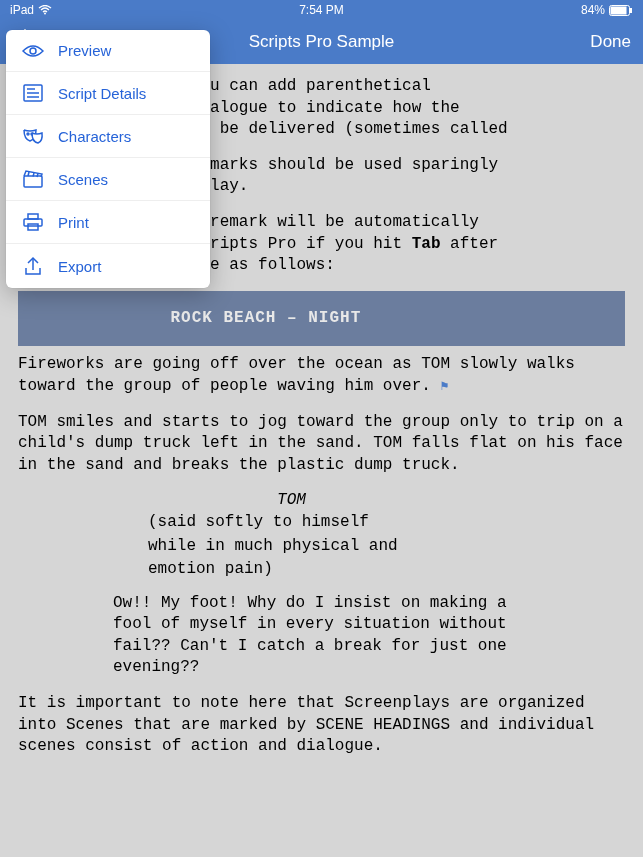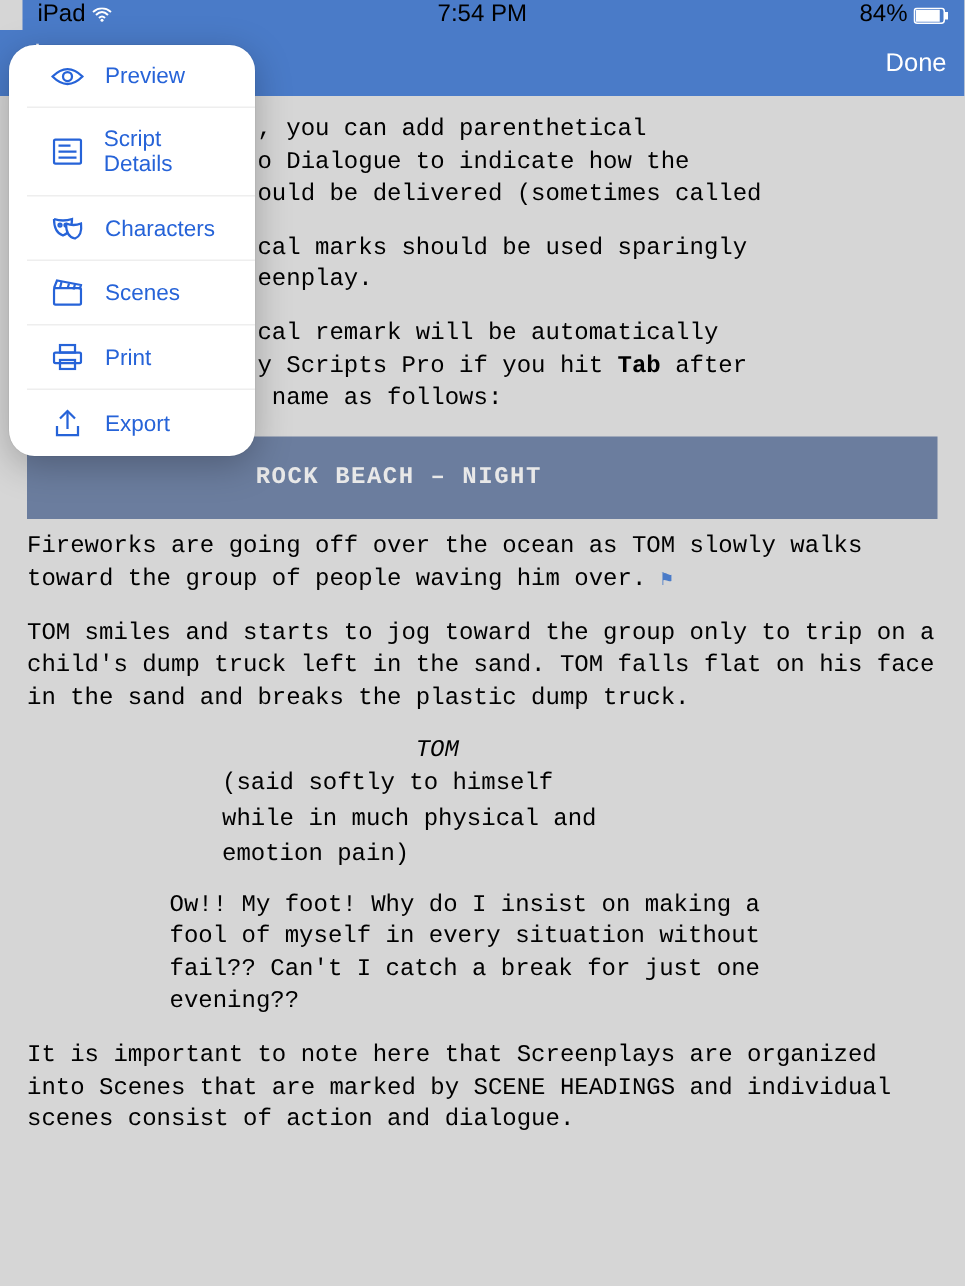--- a/index.html
+++ b/index.html
@@ -2,27 +2,26 @@
 <html><head>
 <meta charset="utf-8">
 <style>
   * { margin: 0; padding: 0; box-sizing: border-box; }
   html, body { width: 643px; height: 857px; overflow: hidden; font-family: -apple-system, Helvetica, Arial, sans-serif; }
   body { background: #d6d6d6; position: relative; }
 
   .status-bar {
     height: 20px;
     background: #4a7bc8;
-    color: #000000;
+    color: #ffffff;
     display: flex;
     justify-content: space-between;
     align-items: center;
     padding: 0 10px;
-    font-size: 16px;
-    margin-left: 15px;
+    font-size: 12px;
   }
   .status-left { display: flex; align-items: center; gap: 4px; }
   .status-center { position: absolute; left: 50%; transform: translateX(-50%); }
   .status-right { display: flex; align-items: center; gap: 4px; }
   .wifi-icon svg, .battery-icon svg { display: block; }
 
   .nav-bar {
     height: 44px;
     background: #4a7bc8;
     color: white;
@@ -67,27 +66,26 @@
   }
   .character { text-align: center; margin: 14px 0 0 0; padding-right: 60px; font-style: italic; }
   .paren { margin: 0 0 2px 130px; max-width: 320px; }
   .dialogue { margin: 0 0 14px 95px; max-width: 400px; }
   .flag { color: #4a7bc8; font-size: 13px; }
 
   .dropdown {
     position: absolute;
     top: 30px;
     left: 6px;
-    width: 164px;
+    width: 204px;
     background: #fff;
-    border-radius: 17px;
+    border-radius: 6px;
     box-shadow: 0 6px 24px rgba(0,0,0,0.25), 0 0 0 0.5px rgba(0,0,0,0.05);
     overflow: hidden;
     z-index: 100;
-    padding-left: 12px;
   }
   .dropdown::before {
     content: "";
     position: absolute;
     top: -8px;
     left: 14px;
     border-left: 8px solid transparent;
     border-right: 8px solid transparent;
     border-bottom: 8px solid #fff;
   }
@@ -133,20 +131,21 @@
 
 <div class="nav-bar">
   <div class="nav-left">
     <span class="gear-icon">
       <svg width="26" height="26" viewBox="0 0 24 24" stroke="white" fill="none" stroke-width="1.6">
         <circle cx="12" cy="12" r="3"></circle>
         <path d="M12 2v3M12 19v3M4.2 4.2l2.1 2.1M17.7 17.7l2.1 2.1M2 12h3M19 12h3M4.2 19.8l2.1-2.1M17.7 6.3l2.1-2.1"></path>
       </svg>
     </span>
   </div>
+  <div class="nav-title">Scripts Pro Sample</div>
   <div class="nav-right">
     <span class="done-btn">Done</span>
   </div>
 </div>
 
 <div class="content">
   <p>
     <span style="visibility:hidden">XXXXXXXXXXXXXXXX</span><span>, you can add parenthetical</span><br>
     <span style="visibility:hidden">XXXXXXXXXXXXXXXX</span><span>o Dialogue to indicate how the</span><br>
     <span style="visibility:hidden">XXXXXXXXXXXXXXXX</span><span>ould be delivered (sometimes called</span>

